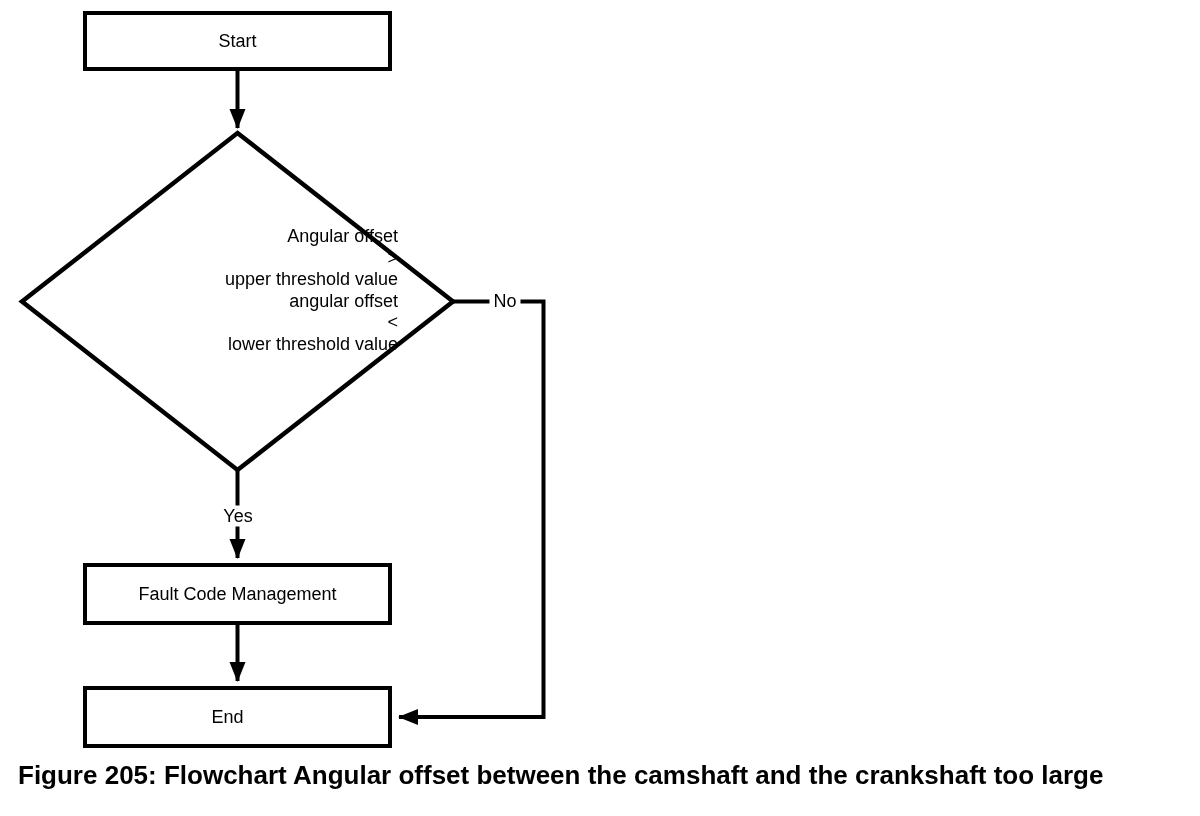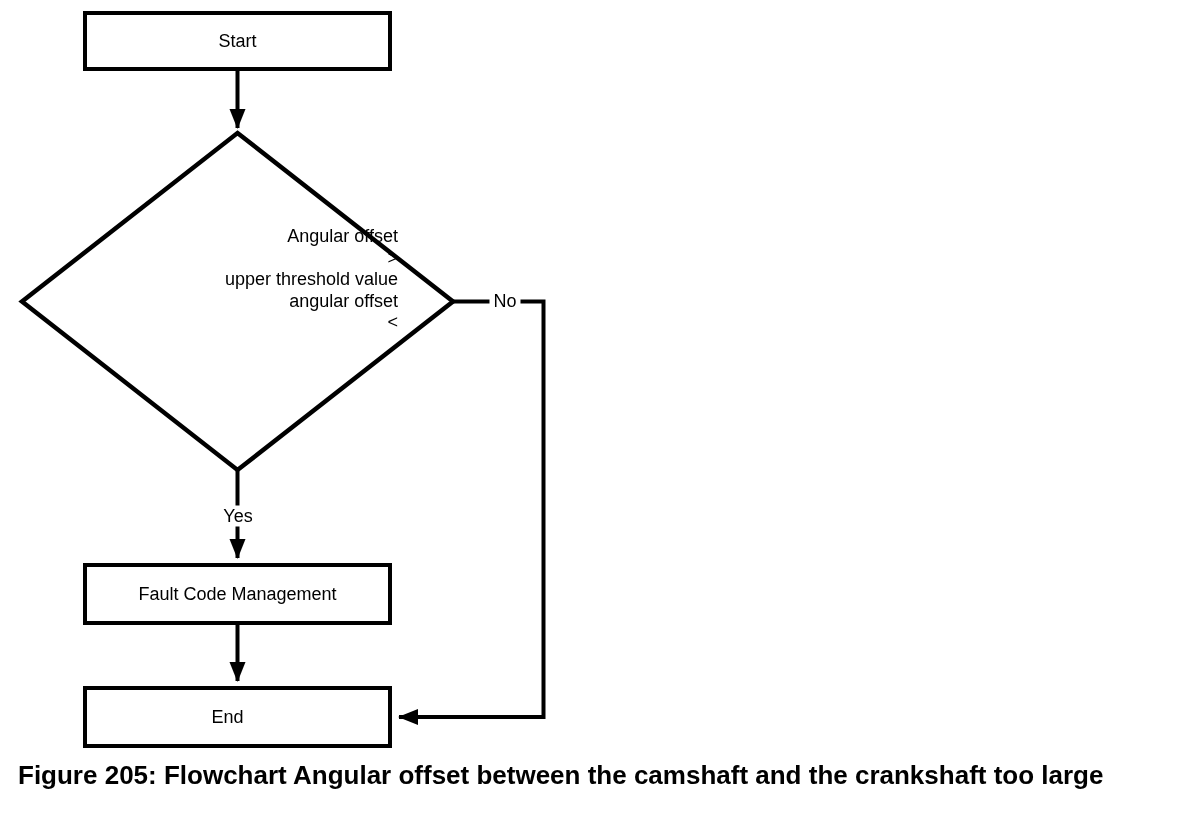--- a/index.html
+++ b/index.html
@@ -58,20 +58,21 @@
   </svg>
 
   <div class="node-label" style="left:83px;top:11px;width:309px;height:60px;">Start</div>
 
   <div class="decision-text">
       <div>Angular offset</div>
       <div>&gt;</div>
       <div>upper threshold value</div>
       <div>angular offset</div>
       <div>&lt;</div>
+      <div>lower threshold value</div>
     </div>
 
   <div class="node-label" style="left:83px;top:563px;width:309px;height:62px;">Fault Code Management</div>
 
   <div class="node-label" style="left:73px;top:686px;width:309px;height:62px;">End</div>
 
   <div class="edge-label" style="left:497px;top:301px;margin-left:8px;">No</div>
 
   <div class="edge-label" style="left:238px;top:516px;">Yes</div>
 

